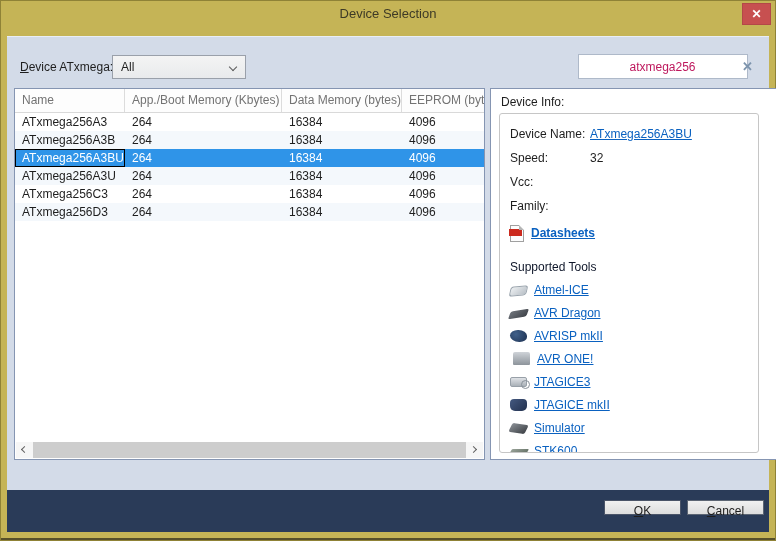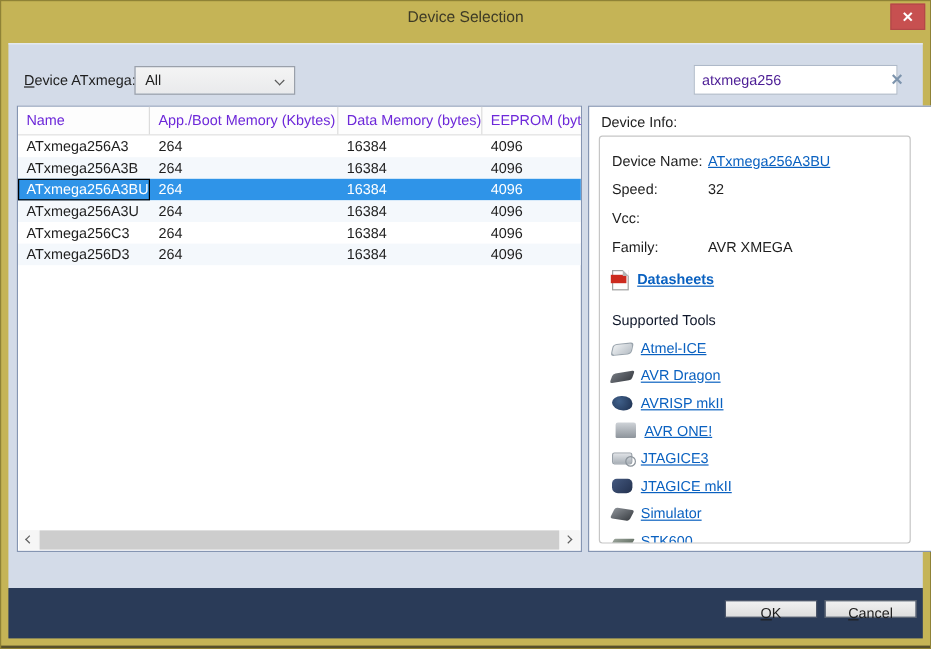--- a/index.html
+++ b/index.html
@@ -28,26 +28,26 @@
     position:absolute; left:112px; top:55px; width:134px; height:24px;
     background:linear-gradient(#f4f4f4,#e9eaec); border:1px solid #9aa0aa;
     display:flex; align-items:center; padding:0 8px; cursor:default;
   }
   .combo .chev { position:absolute; right:9px; top:8px; width:6px; height:6px;
     border-right:1.6px solid #5a5a5a; border-bottom:1.6px solid #5a5a5a; transform:rotate(45deg); }
   .searchbox {
     position:absolute; left:578px; top:54px; width:170px; height:25px;
     background:#fff; border:1px solid #aeb9c9; display:flex; align-items:center; padding:0 6px;
   }
-  .searchbox input { border:none; outline:none; flex:1; font:12px "Liberation Sans",sans-serif; color:#4c1d95; background:transparent; }
+  .searchbox input { border:none; outline:none; flex:1; font:12px "Liberation Sans",sans-serif; color:#be185d; background:transparent;text-align:center; }
   .search-clear { color:#7d94ad; font-size:13px; font-weight:bold; cursor:pointer; padding:0 2px; }
   
   .grid { position:absolute; left:14px; top:88px; width:471px; height:372px; background:#fff; border:1px solid #8595b2; }
   .grid-header { display:flex; height:24px; background:#fdfdfd; border-bottom:1px solid #d9d9d9; }
-  .grid-header .hcell { padding:4px 0 0 7px; font-size:12px; color:#6d28d9; border-right:1px solid #dcdcdc; overflow:hidden; white-space:nowrap; }
+  .grid-header .hcell { padding:4px 0 0 7px; font-size:12px; color:#737373; border-right:1px solid #dcdcdc; overflow:hidden; white-space:nowrap; }
   .hc0{width:110px;} .hc1{width:157px;} .hc2{width:120px;} .hc3{width:82px; border-right:none!important;}
   .grid-row { display:flex; height:18px; background:#fff; cursor:default; }
   .grid-row.alt { background:#f4f8fc; }
   .grid-row .cell { padding:2px 0 0 7px; font-size:12px; white-space:nowrap; overflow:hidden; }
   .c0{width:110px;} .c1{width:157px;} .c2{width:120px;} .c3{width:82px;}
   .grid-row.selected { background:#2f94e8; color:#fff; }
   .grid-row.selected .c0 { outline:1px solid #000; outline-offset:-1px; }
   .hscroll { position:absolute; left:1px; right:1px; bottom:1px; height:16px; background:#f6f6f6; display:flex; }
   .sb-arrow { width:16px; height:16px; position:relative; cursor:pointer; background:#f6f6f6; }
   .sb-arrow .chev { position:absolute; top:5px; width:5px; height:5px; border-right:1.5px solid #606060; border-bottom:1.5px solid #606060; }
@@ -173,21 +173,20 @@
       </div>
       <div class="field">
         <span>Speed:</span>
         <span>32</span>
       </div>
       <div class="field">
         <span>Vcc:</span>
       </div>
       <div class="field">
         <span>Family:</span>
-        <span>AVR XMEGA</span>
       </div>
       <div class="datasheets-row">
         <span class="pdf-icon"></span>
         <span class="link datasheets-link">Datasheets</span>
       </div>
       <div class="tools-heading">Supported Tools</div>
       <div class="tool-row">
         <span class="tool-icon ti0"></span>
         <span class="link">Atmel-ICE</span>
       </div>

